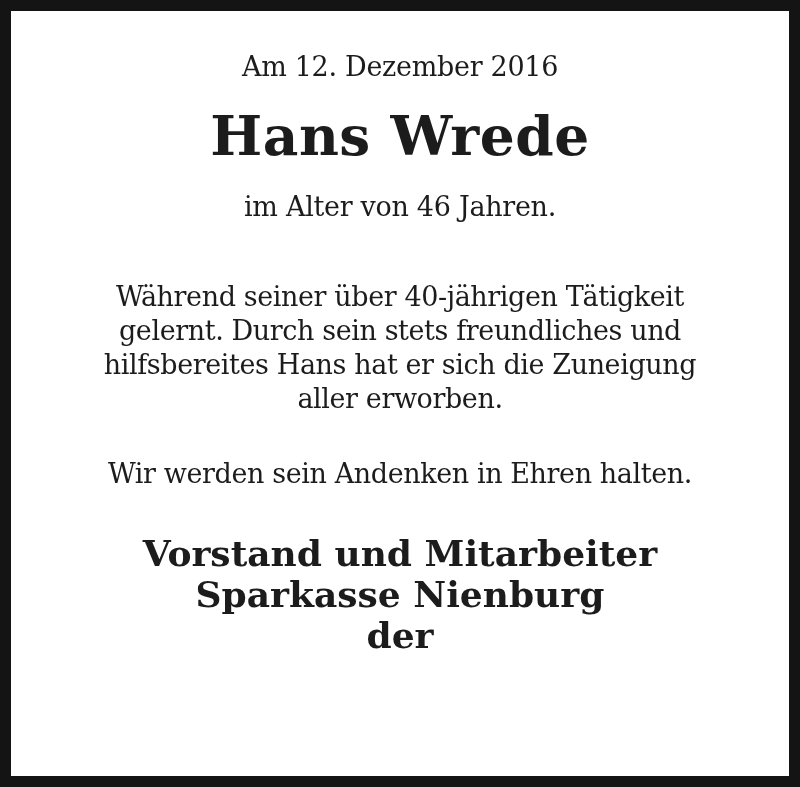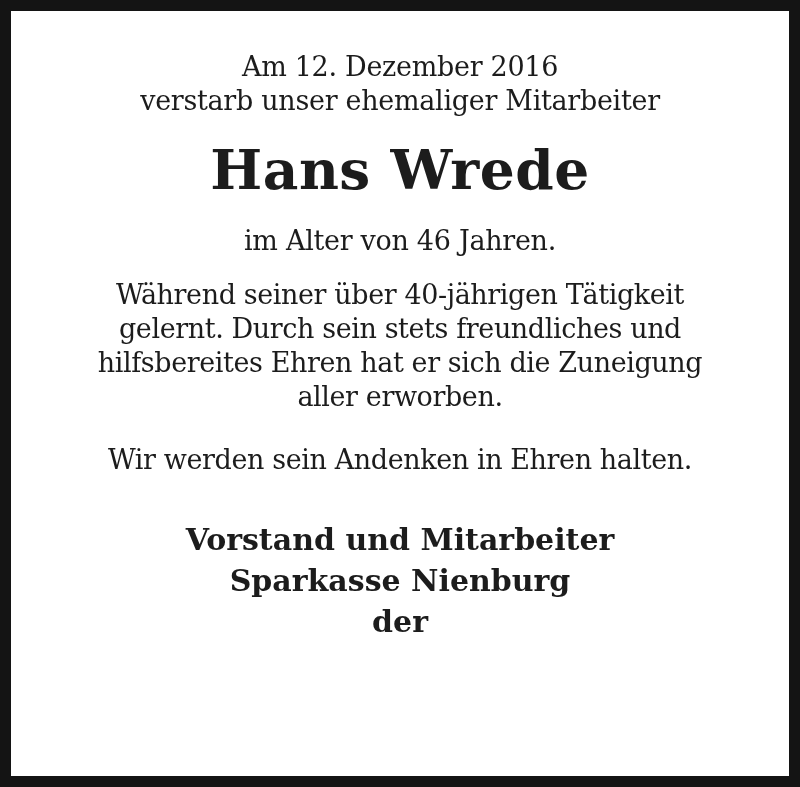--- a/index.html
+++ b/index.html
@@ -43,57 +43,56 @@
     letter-spacing: 0.5px;
     text-align: center;
   }
   .age {
     margin-top: 24px;
     font-size: 27px;
     line-height: 34px;
     letter-spacing: -0.3px;
   }
   .tribute {
-    margin-top: 20px;
+    margin-top: 56px;
     font-size: 27px;
     line-height: 34px;
     letter-spacing: -0.4px;
   }
   .remembrance {
-    margin-top: 29px;
+    margin-top: 41px;
     font-size: 27px;
     line-height: 34px;
     letter-spacing: -0.4px;
   }
   .signature {
     margin-top: 42px;
-    font-size: 30px;
+    font-size: 36px;
     font-weight: bold;
     line-height: 41px;
   }
 </style>
 </head>
 <body>
 
 <div class="page">
   <div class="notice">
 
     <div class="intro">
       <div class="line">Am 12. Dezember 2016</div>
-      <div class="line">verstarb unser ehemaliger Mitarbeiter</div>
     </div>
 
     <div class="deceased-name line">Hans Wrede</div>
 
     <div class="age line">im Alter von 46 Jahren.</div>
 
     <div class="tribute">
       <div class="line">Während seiner über 40-jährigen Tätigkeit</div>
       <div class="line">gelernt. Durch sein stets freundliches und</div>
-      <div class="line">hilfsbereites Ehren hat er sich die Zuneigung</div>
+      <div class="line">hilfsbereites Hans hat er sich die Zuneigung</div>
       <div class="line">aller erworben.</div>
     </div>
 
     <div class="remembrance line">Wir werden sein Andenken in Ehren halten.</div>
 
     <div class="signature">
       <div class="line">Vorstand und Mitarbeiter</div>
       <div class="line">Sparkasse Nienburg</div>
       <div class="line">der</div>
     </div>

